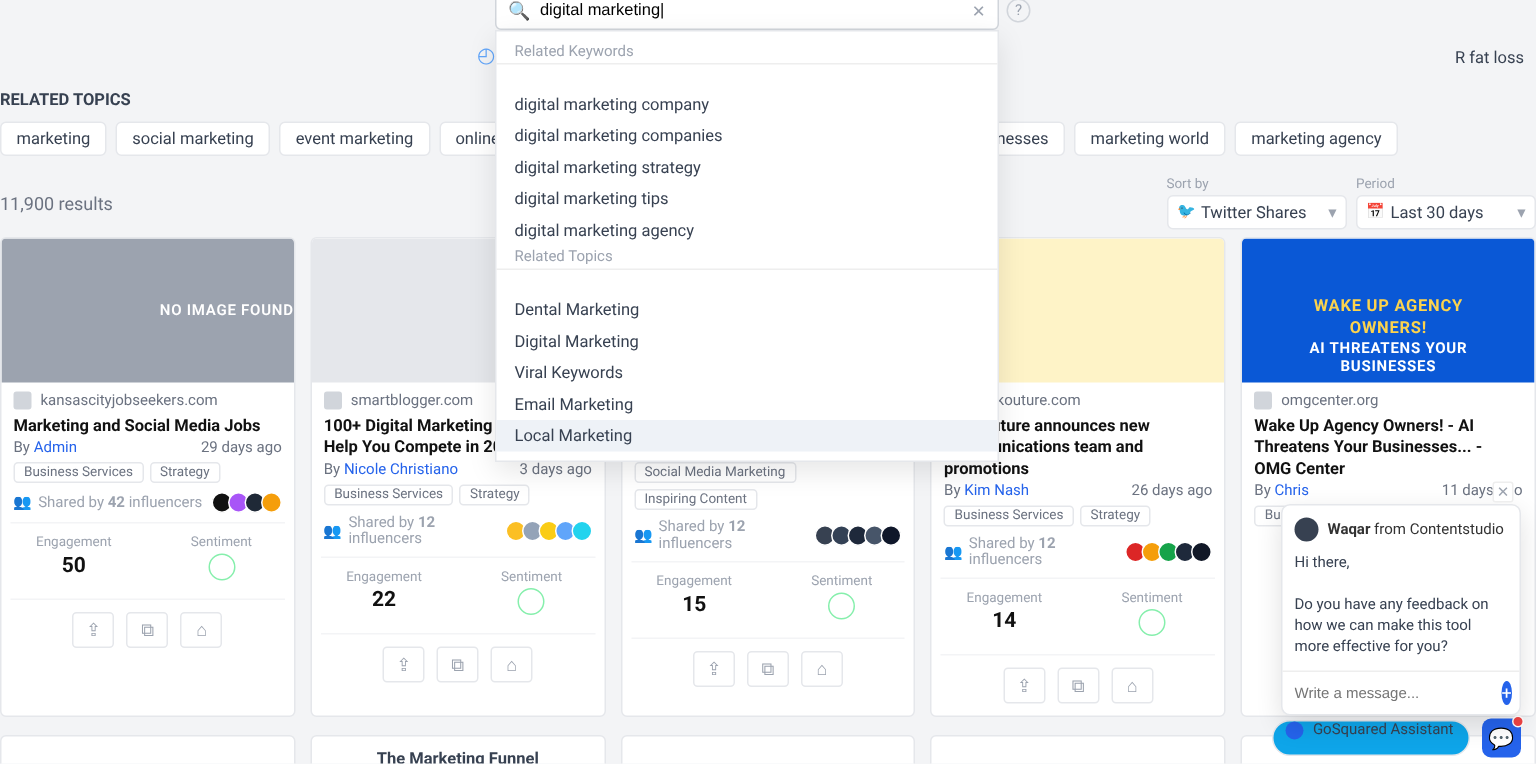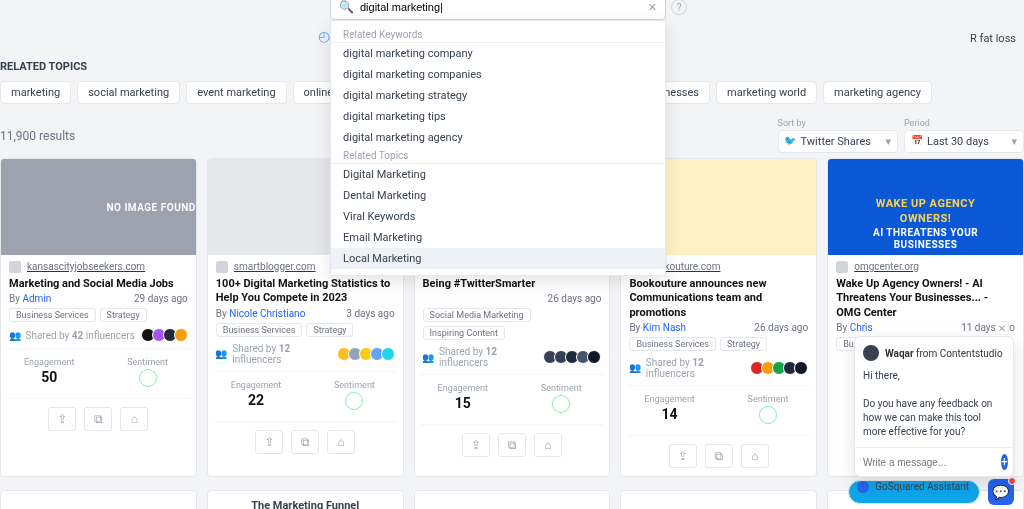--- a/index.html
+++ b/index.html
@@ -7,42 +7,42 @@
   .top-strip{position:absolute;top:0;left:0;right:0;height:50px;}
   .side-tag{position:absolute;left:0;right:0;top:8px;height:50px;}
   .side-tag .bulb{position:absolute;left:318px;top:20px;color:#60a5fa;font-size:14px}
   .side-tag .ext{position:absolute;right:0;top:20px;font-size:11px;color:#374151;padding:4px 8px}
   .searchbox{position:absolute;left:330px;top:-6px;width:336px;height:26px;border:1px solid #d1d5db;border-radius:4px;background:#fff;padding:0 8px;display:flex;align-items:center}
   .searchbox .mag{color:#9ca3af;font-size:12px;margin-right:6px}
   .searchbox input{border:0;outline:0;flex:1;font-size:11px}
   .searchbox .clear{color:#9ca3af;font-size:11px;cursor:pointer}
   .searchbox .info{position:absolute;right:-22px;top:4px;color:#9ca3af;border:1px solid #d1d5db;border-radius:50%;width:16px;height:16px;display:flex;align-items:center;justify-content:center;font-size:10px}
   .dropdown{position:absolute;left:330px;top:20px;width:336px;background:#fff;border:1px solid #e5e7eb;box-shadow:0 6px 18px rgba(0,0,0,0.1);z-index:100;padding:6px 0}
-  .dd-section{padding:2px 12px 2px;font-size:10px;color:#9ca3af;border-bottom:1px solid #eee;margin-bottom:0}
+  .dd-section{padding:2px 12px 2px;font-size:10px;color:#9ca3af;border-bottom:1px solid #eee;margin-bottom:16px}
   .dd-item{padding:4px 12px;font-size:11px;color:#374151;cursor:pointer}
   .dd-item:hover,.dd-item.hover{background:#eef2f7}
   .related{position:absolute;left:0;top:60px;}
   .related h4{font-size:11px;font-weight:700;color:#374151;margin-bottom:8px}
   .chips{display:flex;gap:6px;flex-wrap:wrap}
   .chip{border:1px solid #e5e7eb;background:#fff;border-radius:4px;padding:4px 10px;font-size:11px;color:#374151}
   .toolbar{position:absolute;left:0;right:0;top:118px;display:flex;align-items:center;gap:8px}
   .results-count{font-size:12px;color:#6b7280}
   .sortarea{margin-left:auto;display:flex;gap:6px;align-items:flex-end}
   .sortgroup{display:flex;flex-direction:column}
   .sortgroup label{font-size:9px;color:#9ca3af;margin-bottom:2px}
   .selectbox{background:#fff;border:1px solid #e5e7eb;border-radius:4px;padding:4px 26px 4px 22px;font-size:11px;color:#374151;min-width:120px;position:relative}
   .selectbox::after{content:'▾';position:absolute;right:6px;color:#9ca3af}
   .selectbox .icn{position:absolute;left:6px;color:#9ca3af;font-size:10px}
   .grid{position:absolute;left:0;right:0;top:158px;display:grid;grid-template-columns:repeat(5,minmax(0,1fr));gap:10px}
   .card{background:#fff;border:1px solid #e5e7eb;border-radius:4px;display:flex;flex-direction:column;overflow:hidden}
   .thumb{height:96px;background:#e5e7eb;display:flex;align-items:center;justify-content:flex-end;color:#fff;font-size:10px;font-weight:600;letter-spacing:0.5px}
   .thumb.wake{background:#0a58d6;color:#fcd34d;font-size:10px;flex-direction:column;text-align:center;padding:4px;font-weight:700}
   .thumb.wake .w1{font-size:11px;margin-bottom:2px}
   .thumb.wake .w2{font-size:10px;color:#fff;font-weight:700;line-height:1.2}
-  .srcrow{display:flex;gap:6px;padding:6px 8px 0;text-decoration:underline;}
+  .srcrow{display:flex;align-items:center;gap:6px;padding:6px 8px 0;}
   .srcrow .favicon{width:12px;height:12px;border-radius:2px;background:#d1d5db}
   .srcrow .src{font-size:10px;color:#6b7280}
   .title{padding:4px 8px 2px;font-size:11px;font-weight:700;line-height:1.3;color:#111}
   .byline{padding:0 8px 4px;display:flex;gap:4px;font-size:10px;color:#6b7280;justify-content:space-between}
   .byline a{color:#2563eb;text-decoration:none}
   .tags{padding:0 8px 6px;display:flex;gap:4px;flex-wrap:wrap}
   .tag{border:1px solid #e5e7eb;border-radius:3px;padding:1px 6px;font-size:9px;color:#6b7280}
   .shared{padding:0 8px 6px;display:flex;align-items:center;font-size:10px;color:#9ca3af;gap:4px}
   .avatars{margin-left:auto;display:flex}
   .av{width:14px;height:14px;border-radius:50%;border:1px solid #fff;margin-left:-3px}
@@ -84,22 +84,22 @@
     <span class="info">?</span>
   </div>
   <div class="dropdown" id="dd">
       <div class="dd-section">Related Keywords</div>
       <div class="dd-item">digital marketing company</div>
       <div class="dd-item">digital marketing companies</div>
       <div class="dd-item">digital marketing strategy</div>
       <div class="dd-item">digital marketing tips</div>
       <div class="dd-item">digital marketing agency</div>
       <div class="dd-section">Related Topics</div>
+      <div class="dd-item">Dental Marketing</div>
       <div class="dd-item">Digital Marketing</div>
-      <div class="dd-item">Dental Marketing</div>
       <div class="dd-item">Viral Keywords</div>
       <div class="dd-item">Email Marketing</div>
       <div class="dd-item hover">Local Marketing</div>
     </div>
 </div>
 
 <div class="related">
   <h4>RELATED TOPICS</h4>
   <div class="chips" id="chips">
       <div class="chip">marketing</div>

